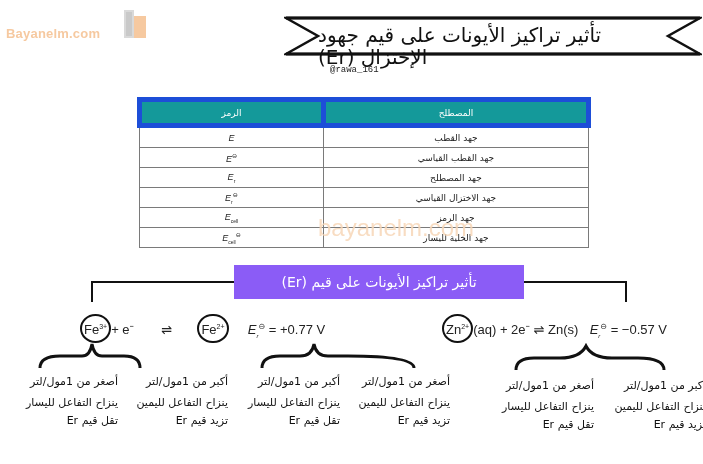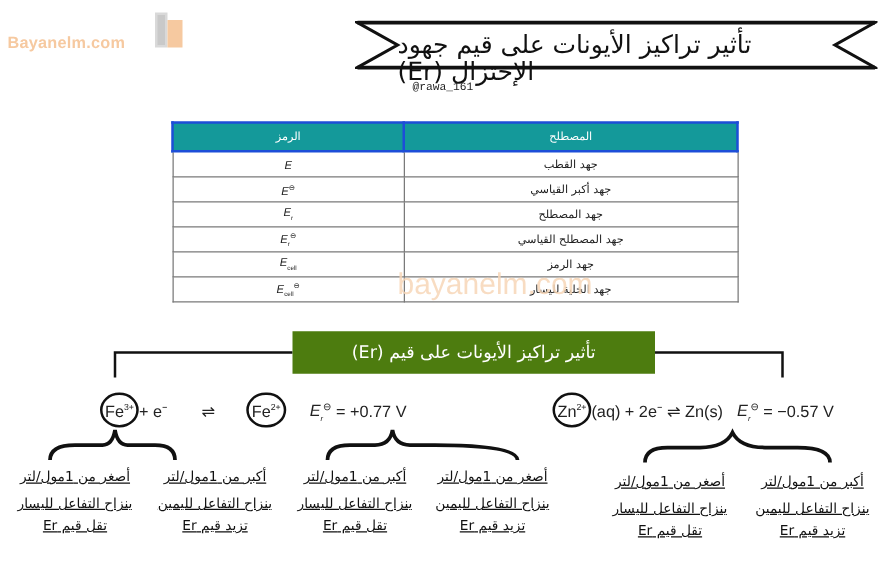--- a/index.html
+++ b/index.html
@@ -56,21 +56,21 @@
 
     
     .term-table {
       left: 137px; top: 97px; width: 454px;
       border-collapse: collapse;
       font-size: 9px;
       font-family: "DejaVu Sans", sans-serif;
     }
     .term-table th {
       background: #14999a; color: #fff; font-weight: normal;
-      height: 21px; padding: 0; border: 2px solid #1d4ed8;
+      height: 21px; padding: 0; border: 5px solid #1d4ed8;
       font-size: 9px;
     }
     .term-table td {
       height: 19px; padding: 0; border: 1px solid #7a7a7a;
       text-align: center; background: #fff; color: #222;
       font-size: 9px;
     }
     .term-table td.term { direction: rtl; }
     .term-table td.sym {
       font-family: "Liberation Sans", sans-serif; font-style: italic; font-size: 9px;
@@ -81,45 +81,44 @@
     .wm-mid {
       left: 318px; top: 214px;
       font-size: 24px; color: #f7d7b8; opacity: 0.85;
       font-family: "Liberation Sans", sans-serif;
       pointer-events: none;
     }
 
     
     .dark-banner {
       left: 234px; top: 265px; width: 290px; height: 34px;
-      background: #4d7c0f; color: #fff;
+      background: #8b5cf6; color: #fff;
       text-align: center; direction: rtl;
       font-size: 14px; line-height: 34px;
       font-family: "DejaVu Sans", sans-serif;
     }
     .connector { left: 0; top: 0; }
 
     .eq {
       font-family: "Liberation Sans", sans-serif;
       font-size: 13px; color: #222; white-space: nowrap;
     }
     .circle {
       display: inline-block; border: 2px solid #111; border-radius: 50%;
       padding: 4px 2px; line-height: 14px;
     }
     .circle sup { font-size: 7px; }
     .er-sym { font-style: italic; }
     .er-sym sub { font-size: 6px; }
     .er-sym sup { font-size: 8px; }
     .note {
-      direction: rtl; text-align: center;
+      direction: rtl; text-align: right;
       font-size: 11px; line-height: 18px; color: #111;
       font-family: "DejaVu Sans", sans-serif;
       white-space: nowrap;
-      text-decoration: underline;
     }
     .note .l1 { display: block; margin-bottom: 3px; }
     .note .l2, .note .l3 { display: block; }
   </style>
 </head>
 <body>
 
 <div class="abs wm-logo">
   <div class="wm-en">Bayanelm.com</div>
   <div class="wm-book">
@@ -152,29 +151,29 @@
       <th>المصطلح</th>
     </tr>
   </thead>
   <tbody>
     <tr>
       <td class="sym"><span>E</span></td>
       <td class="term">جهد القطب</td>
     </tr>
     <tr>
       <td class="sym"><span>E</span><sup style="font-size:6px;font-style:normal">⊖</sup></td>
-      <td class="term">جهد أكبر القياسي</td>
+      <td class="term">جهد القطب القياسي</td>
     </tr>
     <tr>
       <td class="sym"><span>E</span><sub style="font-size:5px;font-style:normal">r</sub></td>
       <td class="term">جهد المصطلح</td>
     </tr>
     <tr>
       <td class="sym"><span>E</span><sub style="font-size:5px;font-style:normal">r</sub><sup style="font-size:6px;font-style:normal">⊖</sup></td>
-      <td class="term">جهد المصطلح القياسي</td>
+      <td class="term">جهد الاختزال القياسي</td>
     </tr>
     <tr>
       <td class="sym"><span>E</span><sub style="font-size:5px;font-style:normal">cell</sub></td>
       <td class="term">جهد الرمز</td>
     </tr>
     <tr>
       <td class="sym"><span>E</span><sub style="font-size:5px;font-style:normal">cell</sub><sup style="font-size:6px;font-style:normal">⊖</sup></td>
       <td class="term">جهد الخلية لليسار</td>
     </tr>
   </tbody>

